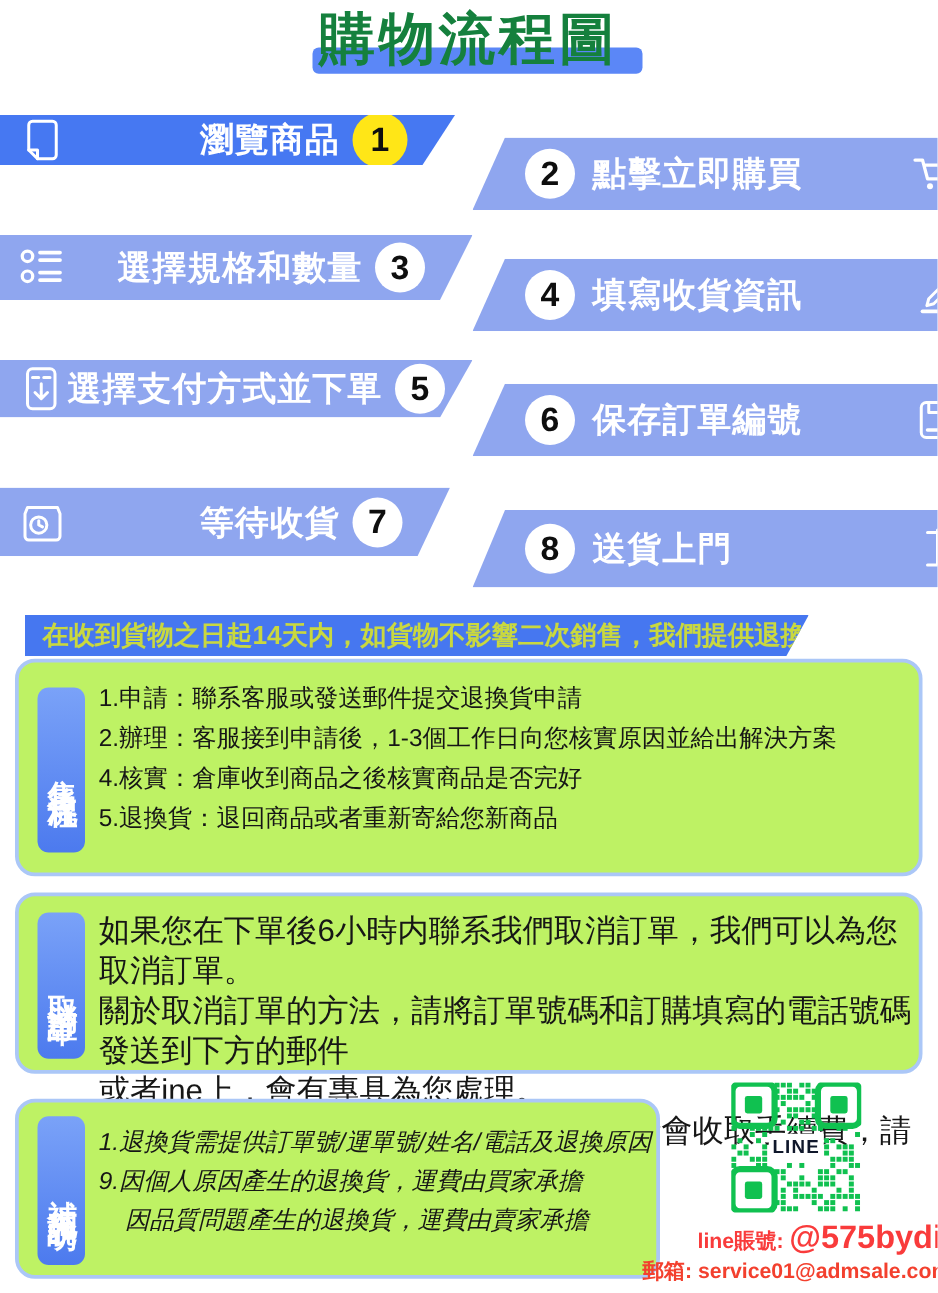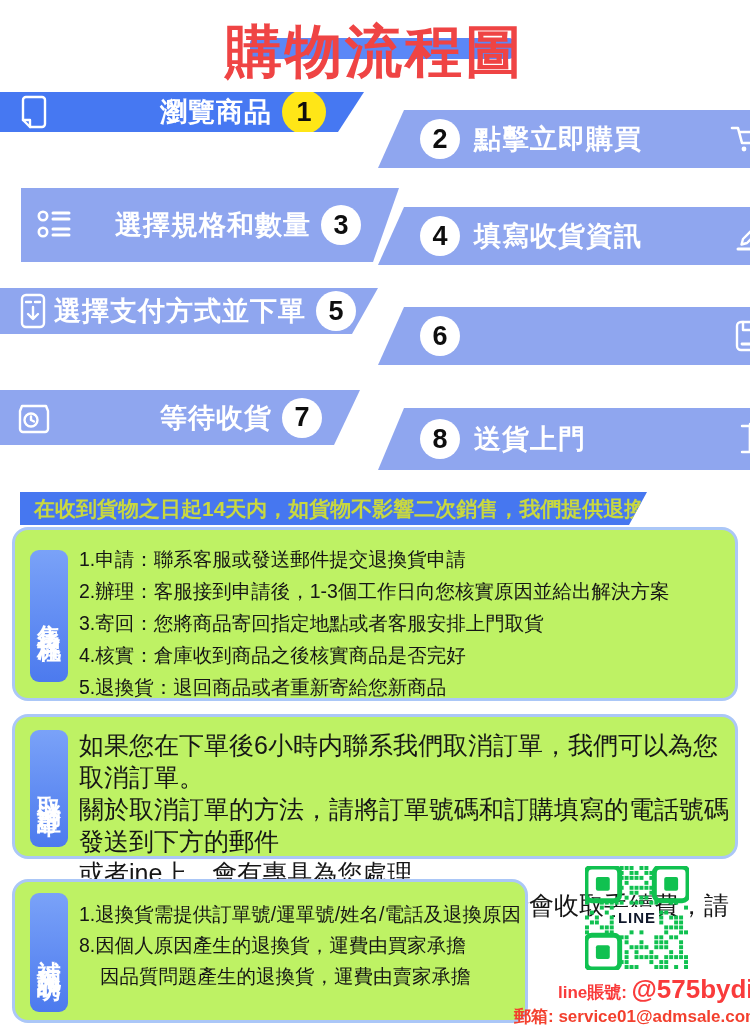--- a/index.html
+++ b/index.html
@@ -4,42 +4,42 @@
 <style>
   html,body{margin:0;padding:0;}
   body{
     width:750px;height:1034px;position:relative;overflow:hidden;
     background:#ffffff;
     font-family:"Liberation Sans","DejaVu Sans",sans-serif;
   }
   
   .title-wrap{position:absolute;top:2px;left:0;width:750px;height:62px;text-align:center;}
   .title-underline{position:absolute;left:250px;top:36px;width:264px;height:21px;background:#5b87f7;border-radius:5px;}
-  .title-text{position:relative;z-index:2;font-size:57px;font-weight:800;color:#ef4444;letter-spacing:3px;line-height:58px;margin-top:20px;}
+  .title-text{position:relative;z-index:2;font-size:45px;font-weight:800;color:#15803d;letter-spacing:3px;line-height:58px;}
   
   .bar{position:absolute;display:flex;align-items:center;color:#fff;}
   .bar.dark{background:#4678f2;}
   .bar.light{background:#8fa6ef;}
   .bar.left-bar{clip-path:polygon(0 0,100% 0,calc(100% - 26px) 100%,0 100%);}
   .bar.right-bar{clip-path:polygon(26px 0,100% 0,100% 100%,0 100%);}
   .bar .label{font-size:27px;font-weight:800;letter-spacing:1px;white-space:nowrap;}
   .badge{width:40px;height:40px;border-radius:50%;background:#fff;color:#0e0e0e;
          display:flex;align-items:center;justify-content:center;
          font-size:27px;font-weight:800;flex:0 0 auto;}
   .badge.yellow{background:#ffe617;width:44px;height:44px;}
   .left-bar .icon{margin-left:14px;flex:0 0 auto;}
   .left-bar .grp{margin-left:auto;display:flex;align-items:center;gap:10px;margin-right:38px;}
   .right-bar{padding-left:42px;}
   .right-bar .badge{margin-right:14px;}
   .right-bar .icon{margin-left:auto;margin-right:22px;flex:0 0 auto;}
   .icon svg{display:block;}
   
   #step1{top:92px;left:0;width:364px;height:40px;}
   #step2{top:110px;left:378px;width:372px;height:58px;}
-  #step3{top:188px;left:0;width:378px;height:74px;margin-left:21px;}
+  #step3{top:188px;left:0;width:378px;height:52px;}
   #step4{top:207px;left:378px;width:372px;height:58px;}
   #step5{top:288px;left:0;width:378px;height:46px;}
   #step6{top:307px;left:378px;width:372px;height:58px;}
   #step7{top:390px;left:0;width:360px;height:55px;}
   #step8{top:408px;left:378px;width:372px;height:62px;}
   
   .notice{position:absolute;top:492px;left:20px;width:627px;height:33px;
           background:#4677f0;color:#c9d83f;font-size:21px;font-weight:700;
           line-height:33px;padding-left:14px;box-sizing:border-box;white-space:nowrap;
           clip-path:polygon(0 0,100% 0,calc(100% - 18px) 100%,0 100%);}
@@ -51,21 +51,21 @@
   .pill{position:absolute;left:15px;width:38px;background:linear-gradient(180deg,#7aa2f8,#4c7aee);
         border-radius:9px;color:#fff;font-size:24px;font-weight:800;
         writing-mode:vertical-rl;text-orientation:upright;letter-spacing:6px;
         display:flex;align-items:center;justify-content:center;}
   #box-after .pill{top:20px;height:132px;}
   #box-cancel .pill{top:13px;height:117px;}
   #box-notes .pill{top:11px;height:119px;}
   .box-lines{position:absolute;left:64px;color:#161616;}
   #box-after .box-lines{top:13px;font-size:19.5px;line-height:32px;}
   #box-cancel .box-lines{top:12px;font-size:25px;line-height:32px;}
-  #box-notes .box-lines{top:17px;font-size:19.5px;line-height:31px;}
+  #box-notes .box-lines{top:17px;font-size:19.5px;line-height:31px;font-style:italic;}
   #box-notes .box-lines .ln2b{padding-left:21px;}
   
   .qr{position:absolute;top:866px;left:585px;width:104px;height:104px;}
   .qr svg{display:block;}
   .qr-label{position:absolute;top:41px;left:30px;width:44px;height:22px;background:#fff;
             color:#0f172a;font-size:15px;font-weight:800;text-align:center;line-height:22px;letter-spacing:1px;}
   .contact-line{position:absolute;top:974px;left:520px;width:230px;text-align:center;white-space:nowrap;color:#f93b3b;}
   .contact-line .sm{font-size:17px;font-weight:700;margin-left:38px;}
   .contact-line .lg{font-size:26px;font-weight:800;margin-top:28px;}
   .contact-mail{position:absolute;top:1005px;left:514px;width:236px;text-align:center;white-space:nowrap;color:#f3402e;font-size:17px;font-weight:600;}
@@ -137,20 +137,21 @@
     </svg>
   </span>
   <span class="grp">
     <span class="label">選擇支付方式並下單</span>
     <span class="badge">5</span>
   </span>
 </div>
 
 <div id="step6" class="bar light right-bar">
   <span class="badge">6</span>
+  <span class="label">保存訂單編號</span>
   <span class="icon">
     <svg width="40" height="40" viewBox="0 0 40 40" fill="none" stroke="#fff" stroke-width="2.4" stroke-linecap="round" stroke-linejoin="round">
       <rect x="7" y="6" width="26" height="28" rx="4"></rect>
       <path d="M13 6 v8 h14 V6"></path>
       <rect x="22.5" y="8" width="3" height="4" fill="#fff" stroke="none"></rect>
       <path d="M12 28 h16" stroke-width="2.8"></path>
     </svg>
   </span>
 </div>
 
@@ -180,41 +181,40 @@
   </span>
 </div>
 
 <div class="notice">在收到貨物之日起14天内，如貨物不影響二次銷售，我們提供退換貨服務</div>
 
 <div id="box-after" class="infobox">
   <div class="pill">售後流程</div>
   <div class="box-lines">
     <div>1.申請：聯系客服或發送郵件提交退換貨申請</div>
     <div>2.辦理：客服接到申請後，1-3個工作日向您核實原因並給出解決方案</div>
-    <div>3.寄回：您將商品寄回指定地點或者客服安排上門取貨</div>
     <div>4.核實：倉庫收到商品之後核實商品是否完好</div>
     <div>5.退換貨：退回商品或者重新寄給您新商品</div>
   </div>
 </div>
 
 <div id="box-cancel" class="infobox">
   <div class="pill">取消訂單</div>
   <div class="box-lines">
     <div>如果您在下單後6小時内聯系我們取消訂單，我們可以為您取消訂單。</div>
     <div>關於取消訂單的方法，請將訂單號碼和訂購填寫的電話號碼發送到下方的郵件</div>
     <div>或者ine上，會有專具為您處理。</div>
     <div>注意：使用信用卡支付方式付款，退款時會收取手續費，請事先諒解。</div>
   </div>
 </div>
 
 <div id="box-notes" class="infobox">
   <div class="pill">補充說明</div>
   <div class="box-lines">
     <div>1.退換貨需提供訂單號/運單號/姓名/電話及退換原因</div>
-    <div>8.因個人原因產生的退換貨，運費由買家承擔</div>
+    <div>9.因個人原因產生的退換貨，運費由買家承擔</div>
     <div class="ln2b">因品質問題產生的退換貨，運費由賣家承擔</div>
   </div>
 </div>
 
 <div class="qr">
   <svg id="qr-svg" width="104" height="104" viewBox="0 0 105 105" fill="#10c150">
       <rect x="35" y="0" width="4" height="4"></rect>
       <rect x="40" y="0" width="4" height="4"></rect>
       <rect x="45" y="0" width="4" height="4"></rect>
       <rect x="55" y="0" width="4" height="4"></rect>

